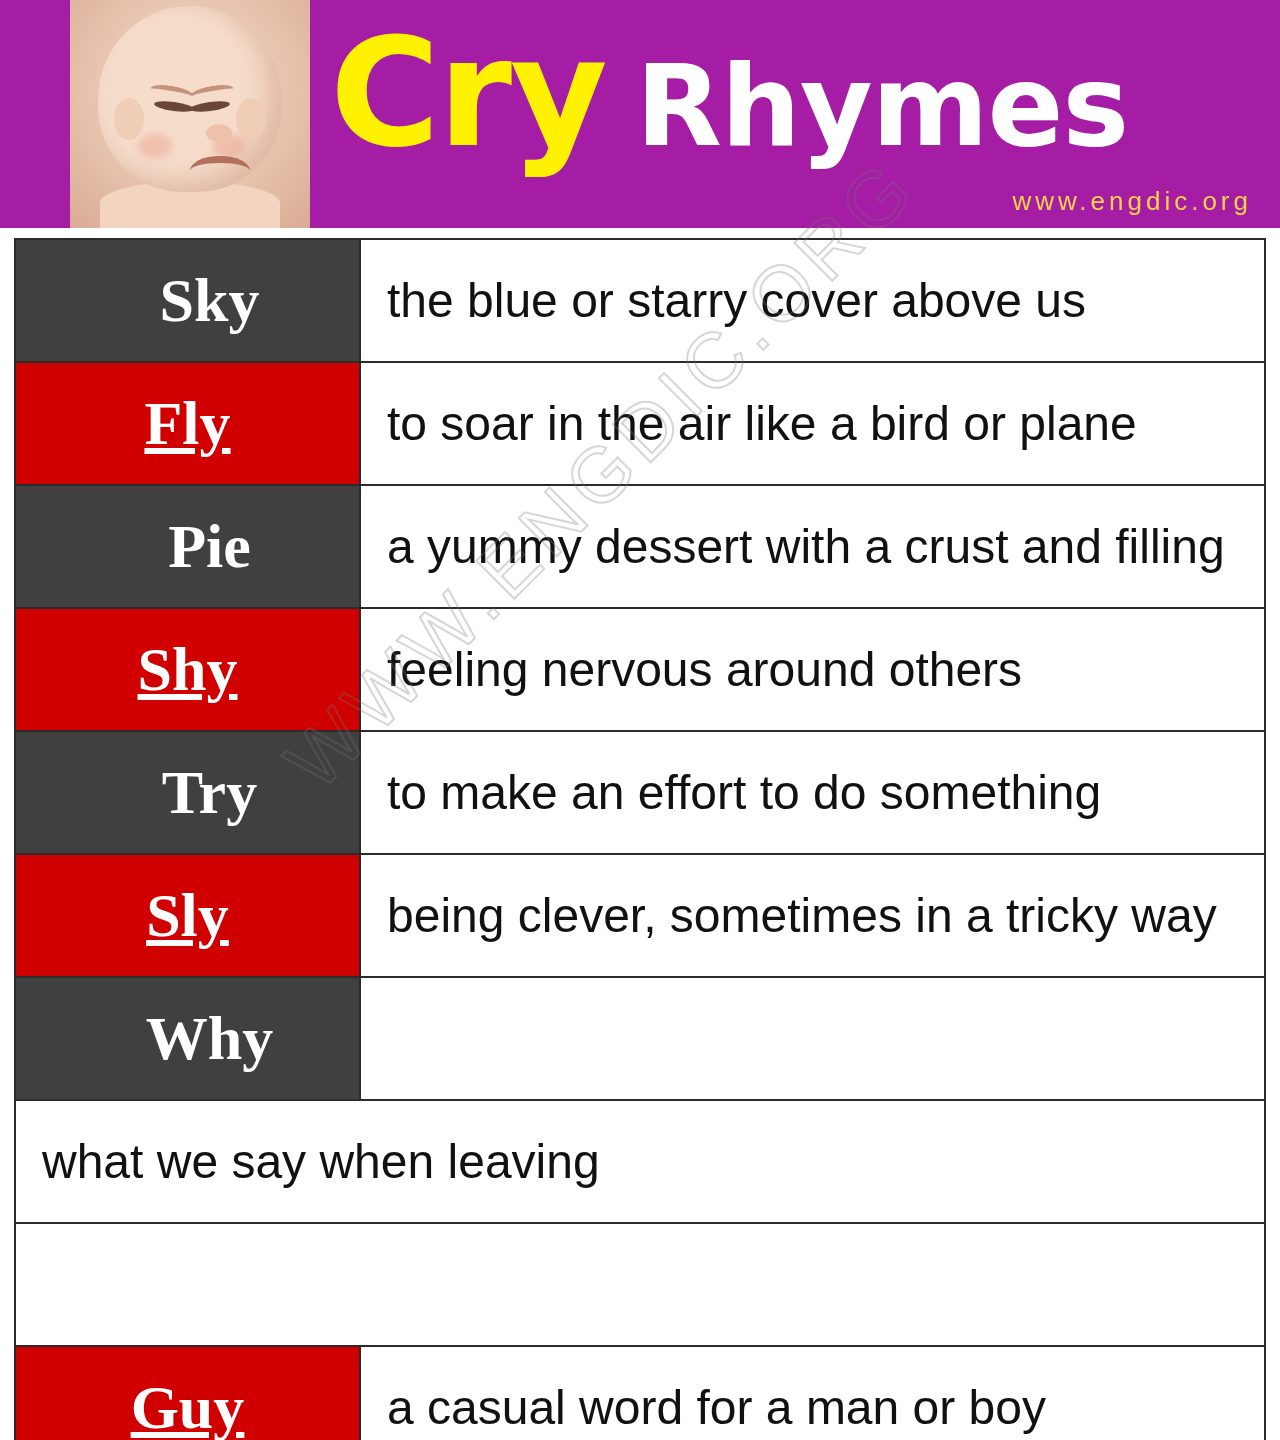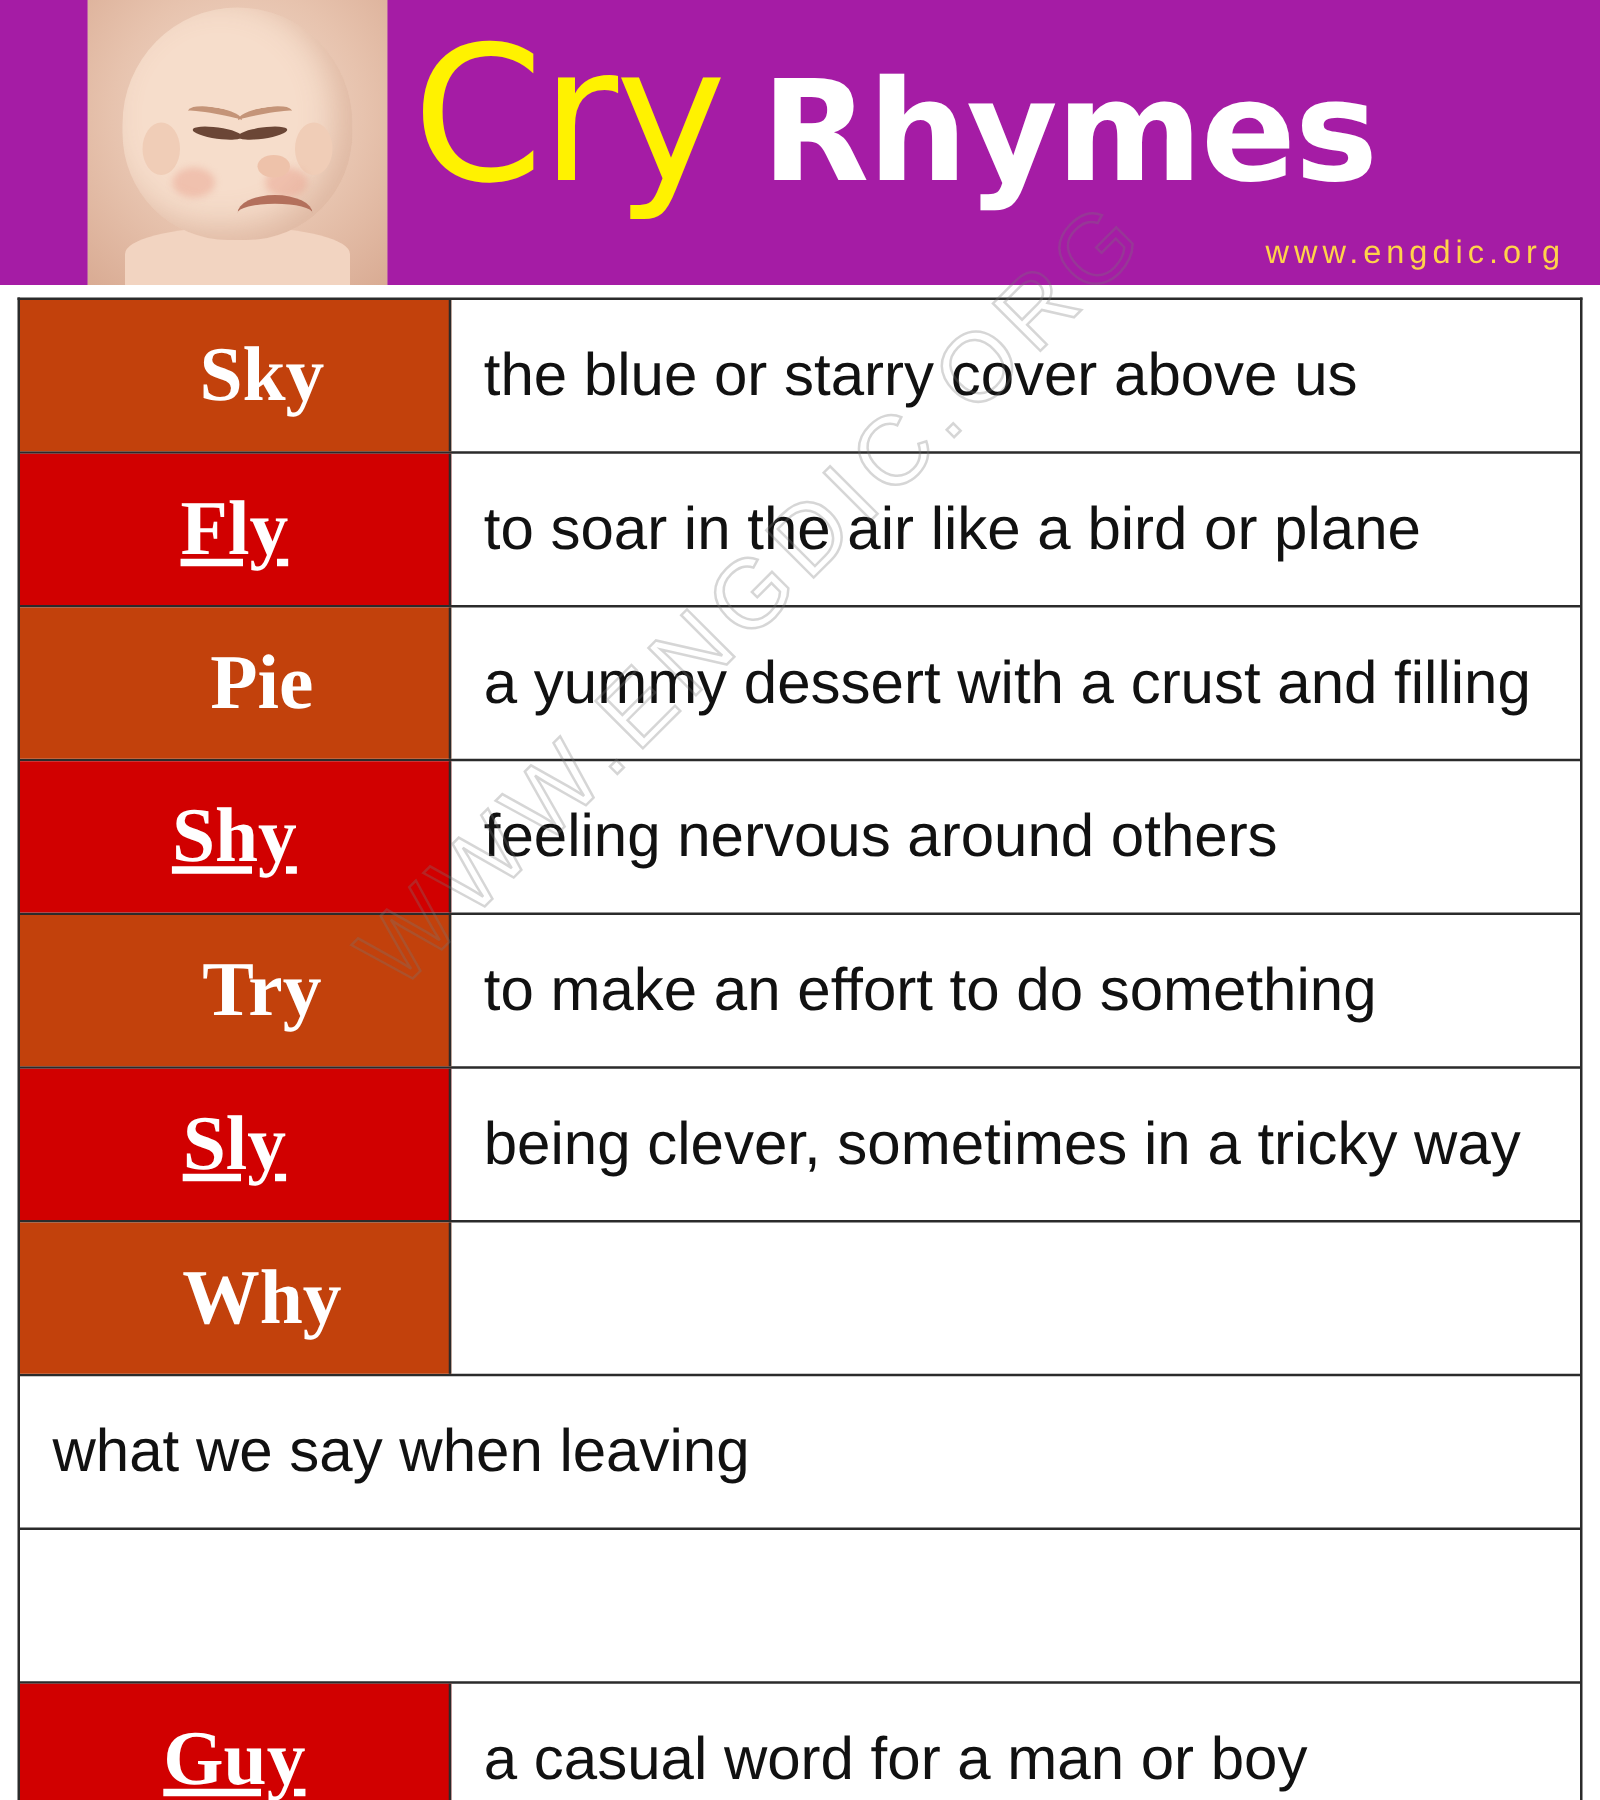--- a/index.html
+++ b/index.html
@@ -130,21 +130,21 @@
   }
 
   .header-title {
     position: absolute;
     left: 330px;
     top: 18px;
     white-space: nowrap;
   }
   .title-cry {
     font-family: "DejaVu Sans", sans-serif;
-    font-weight: 400;
+    font-weight: 700;
     font-size: 150px;
     line-height: 150px;
     color: #FFF200;
     letter-spacing: -2px;
   }
   .title-rhymes {
     font-family: "DejaVu Sans", sans-serif;
     font-weight: 700;
     font-size: 112px;
     line-height: 150px;
@@ -181,21 +181,21 @@
     display: flex;
     align-items: center;
     justify-content: center;
     color: #ffffff;
     font-family: "Liberation Serif", serif;
     font-weight: 700;
     font-size: 62px;
     border-right: 2px solid #2b2b2b;
     box-sizing: border-box;
   }
-  .cell-word.purple { background: #c2410c; padding-left: 44px; }
+  .cell-word.purple { background: #404040; padding-left: 44px; }
   .cell-word.red { background: #D10000; text-decoration: underline; }
   .cell-def {
     flex: 1 1 auto;
     display: flex;
     align-items: center;
     padding-left: 26px;
     font-family: Liberation Sans, sans-serif;
     font-size: 48px;
     color: #111111;
     background: transparent;

